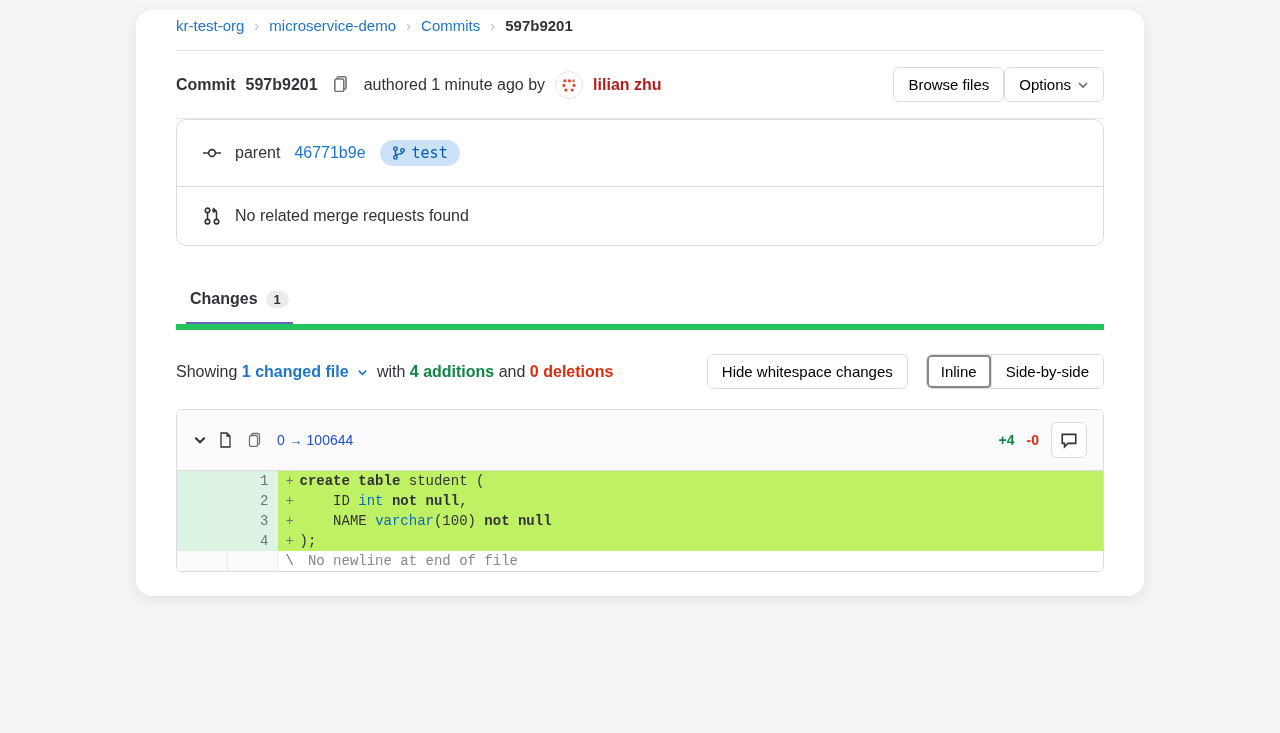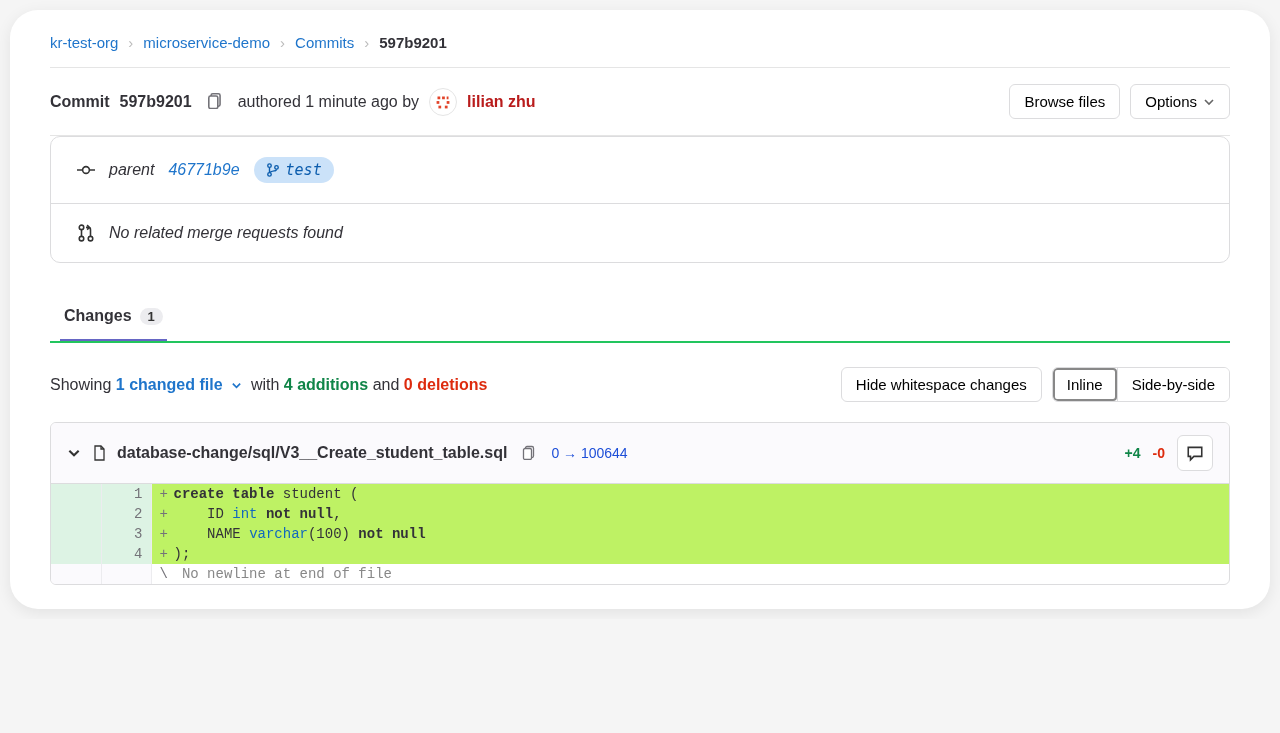--- a/index.html
+++ b/index.html
@@ -7,44 +7,44 @@
     margin: 0; padding: 0;
     font-family: -apple-system, BlinkMacSystemFont, "Segoe UI", Helvetica, Arial, sans-serif;
     font-size: 14px;
     color: #333238;
     background: #f5f5f5;
     display: flex;
     justify-content: center;
     padding: 10px;
   }
   .frame {
-    width: 1260px;
+    width: 1008px;
     background: #fff;
-    border-radius: 28px;
+    border-radius: 16px;
     box-shadow: 0 4px 16px rgba(0,0,0,0.08);
-    padding: 24px 40px 24px 40px;
+    padding: 7px 40px 24px 40px;
     overflow: hidden;
   }
   .breadcrumb {
     display: flex; align-items: center; gap: 10px;
     color: #737278; font-size: 15px;
     border-bottom: 1px solid #e5e5e5;
     padding-bottom: 16px;
   }
   .breadcrumb .sep { color: #bbb; }
   .breadcrumb .current { color: #333238; font-weight: 600; }
   .commit-header {
     display: flex; align-items: center; justify-content: space-between;
     padding: 16px 0;
     border-bottom: 1px solid #e5e5e5;
   }
   .commit-header-left { display: flex; align-items: center; gap: 10px; font-size: 16px; text-align: center; }
   .commit-header-left .label { font-weight: 700; }
   .commit-header-left .sha { font-weight: 700; }
-  .commit-header-right { display: flex; gap: 10px; }
+  .commit-header-right { display: flex; }
   .btn {
     border: 1px solid #dcdcde; background: #fff; border-radius: 6px;
     padding: 8px 14px; font-size: 15px; cursor: pointer;
     display: inline-flex; align-items: center; gap: 6px;
   }
   .copy-btn {
     border: none; background: none; padding: 4px; cursor: pointer;
     color: #737278;
   }
   .avatar {
@@ -56,34 +56,33 @@
   .commit-title {
     font-size: 30px; font-weight: 700; margin: 22px 0 22px 0;
   }
   .info-box {
     border: 1px solid #dcdcde; border-radius: 10px; overflow: hidden;
   }
   .info-row {
     display: flex; align-items: center; gap: 14px;
     padding: 20px 26px;
     font-size: 16px;
-    font-style: italic;
   }
   .info-row + .info-row { border-top: 1px solid #dcdcde; }
   .parent-sha { color: #1f75cb; }
   .branch-pill {
     display: inline-flex; align-items: center; gap: 6px;
     background: #cbe2f9; color: #0b5cad;
     border-radius: 14px; padding: 4px 12px;
     font-family: "SFMono-Regular", Consolas, monospace;
     font-size: 15px;
   }
   .tabs {
     display: flex; align-items: flex-end; gap: 10px;
-    border-bottom: 2px solid #22c55e;
+    border-bottom: 6px solid #22c55e;
     margin-top: 32px;
   }
   .tab {
     padding: 12px 4px 14px 4px;
     font-size: 16px; font-weight: 600;
     border-bottom: 2px solid transparent;
     display: inline-flex; align-items: center; gap: 8px;
     margin-left: 10px;
   }
   .tab.active { border-bottom-color: #6666c4; }
@@ -93,21 +92,21 @@
   }
   .changes-bar {
     display: flex; align-items: center; justify-content: space-between;
     padding: 24px 0 14px 0;
     flex-wrap: wrap; gap: 10px;
   }
   .changes-summary { font-size: 16px; }
   .link-blue { color: #1f75cb; font-weight: 600; }
   .green { color: #108548; font-weight: 600; }
   .red { color: #dd2b0e; font-weight: 600; margin-top: 40px; }
-  .view-controls { display: flex; gap: 10px; align-items: center; }
+  .view-controls { display: flex; gap: 18px; align-items: center; }
   .btn-group { display: inline-flex; border: 1px solid #dcdcde; border-radius: 6px; overflow: hidden; }
   .btn-group .seg {
     padding: 8px 14px; font-size: 15px; cursor: pointer; background: #fff; border: none;
   }
   .btn-group .seg + .seg { border-left: 1px solid #dcdcde; }
   .btn-group .seg.active { box-shadow: inset 0 0 0 2px #888; border-radius: 4px; }
   .file-card {
     border: 1px solid #dcdcde; border-radius: 6px; overflow: hidden;
     margin-top: 6px;
   }
@@ -264,21 +263,20 @@
   <div class="file-card">
     <div class="file-header">
       <div class="file-header-left">
         <svg class="chev" width="14" height="14" viewBox="0 0 12 12">
             <path d="M2 4l4 4 4-4" fill="none" stroke="#333" stroke-width="1.8"></path>
           </svg>
         <svg width="16" height="16" viewBox="0 0 16 16" fill="none" stroke="#333" stroke-width="1.3">
           <path d="M4 1h6l3 3v11H4z"></path>
             <path d="M10 1v3h3"></path>
         </svg>
-        <span class="file-path">database-change/sql/V3__Create_student_table.sql</span>
         <button class="copy-btn">
           <svg width="16" height="16" viewBox="0 0 16 16" fill="none" stroke="#737278" stroke-width="1.3">
             <rect x="4.5" y="2.5" width="8" height="11" rx="1.5"></rect>
               <rect x="2.5" y="4.5" width="8" height="11" rx="1.5" fill="#fff"></rect>
           </svg>
         </button>
         <span class="file-mode">0 → 100644</span>
       </div>
       <div class="file-header-right">
         <span class="stat-add">+4</span>

